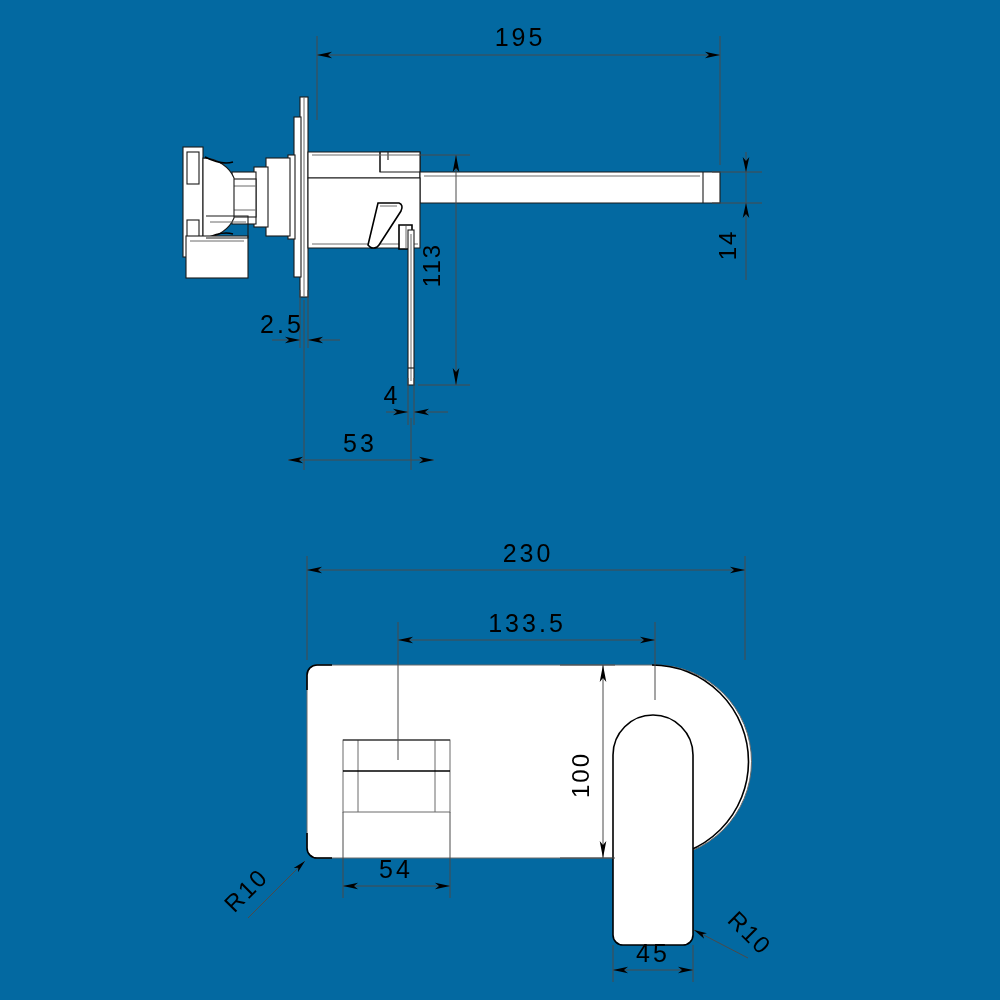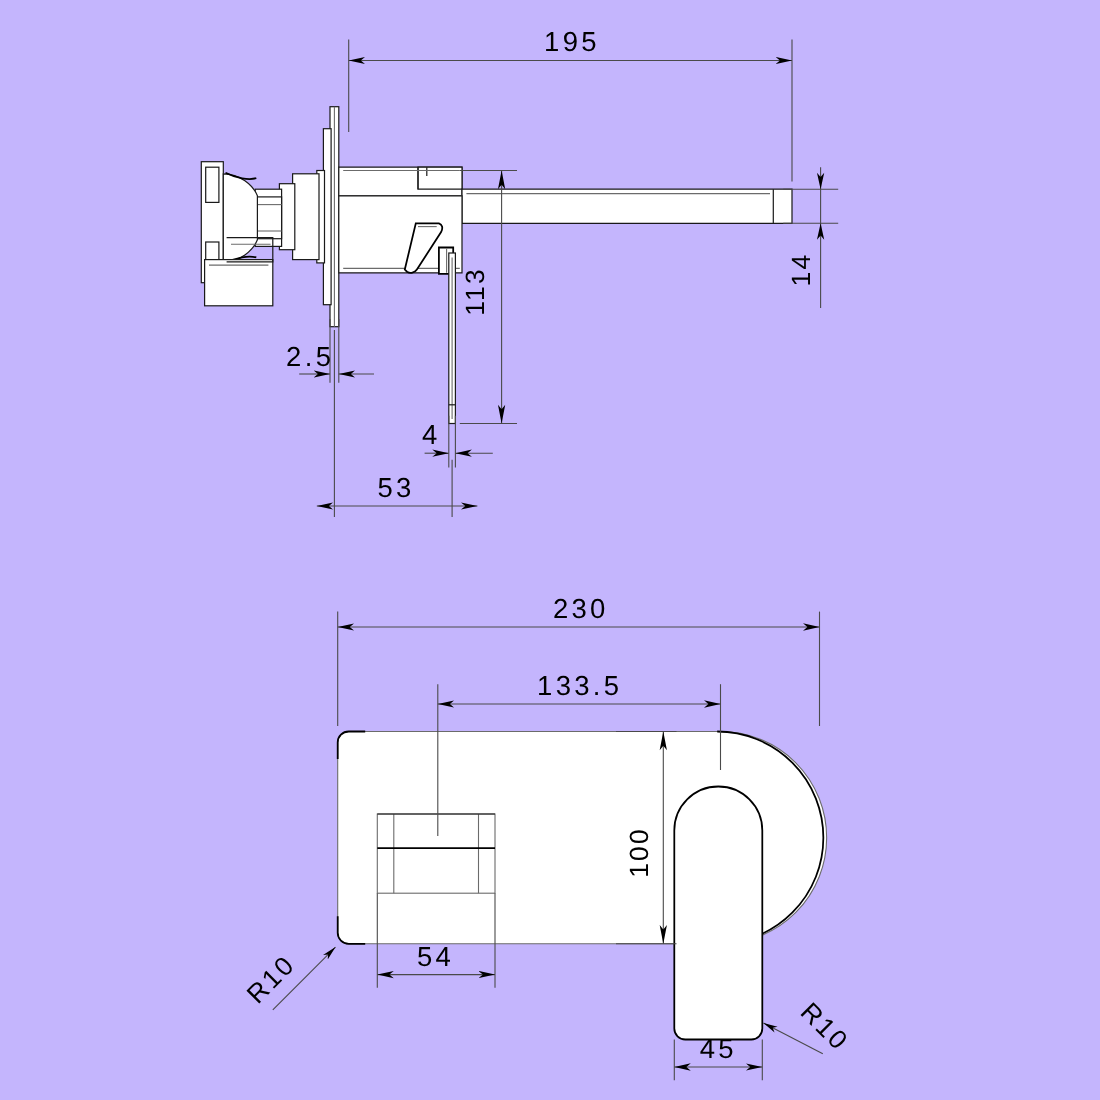--- a/index.html
+++ b/index.html
@@ -10,21 +10,21 @@
   body {
     width: 1000px;
     height: 1000px;
     font-family: "Liberation Sans", sans-serif;
     overflow: hidden;
   }
   #sheet {
     position: relative;
     width: 1000px;
     height: 1000px;
-    background: #c4b5fd;
+    background: #0369a1;
   }
   svg.drawing {
     position: absolute;
     top: 0;
     left: 0;
     width: 1000px;
     height: 1000px;
     display: block;
   }
   .obj {

